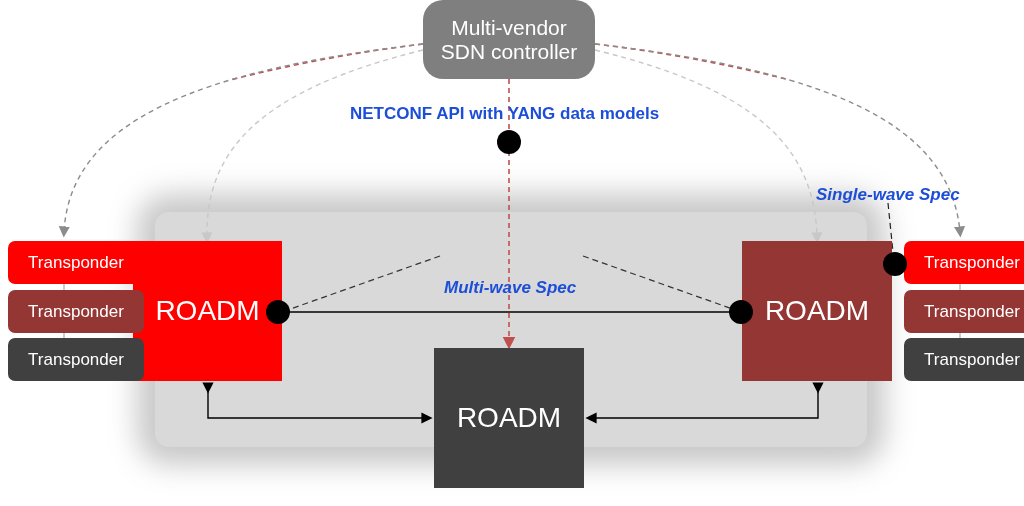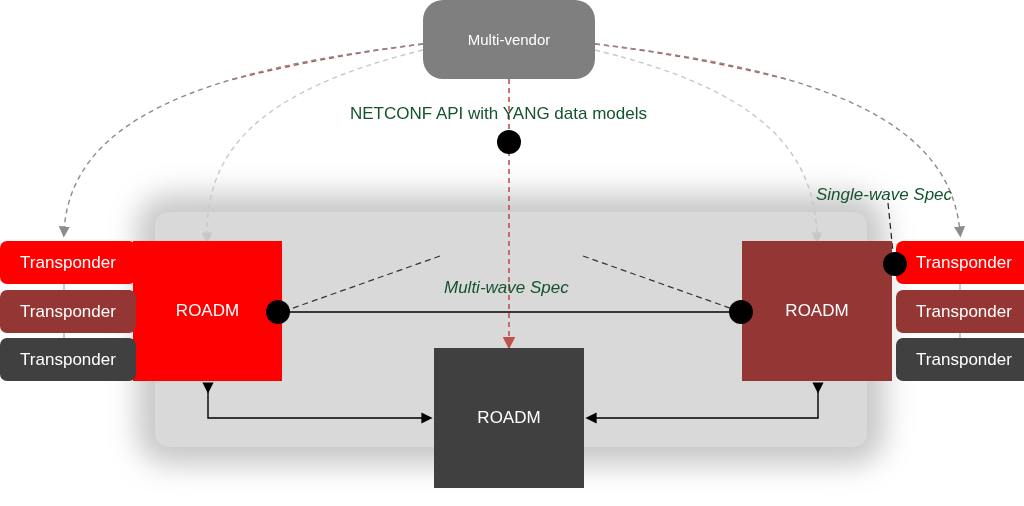--- a/index.html
+++ b/index.html
@@ -5,30 +5,30 @@
   html, body { margin:0; padding:0; background:#ffffff; }
   body { width:1024px; height:506px; position:relative; overflow:hidden;
          font-family:"Liberation Sans", sans-serif; }
   .abs { position:absolute; }
   .shadow-panel { left:155px; top:212px; width:712px; height:235px;
     background:#d9d9d9; border-radius:14px;
     box-shadow: 0 0 28px 18px rgba(190,190,190,0.85); }
   svg.wires { position:absolute; left:0; top:0; }
   .box { display:flex; align-items:center; justify-content:center; color:#fff; }
   .controller { left:423px; top:0px; width:172px; height:79px; background:#7f7f7f;
-    border-radius:20px; font-size:15px; line-height:24px; text-align:center; flex-direction:column; }
-  .roadm { font-size:17px; }
+    border-radius:20px; font-size:21px; line-height:24px; text-align:center; flex-direction:column; }
+  .roadm { font-size:28px; }
   .roadm-left { left:133px; top:241px; width:149px; height:140px; background:#ff0000; }
   .roadm-right { left:742px; top:241px; width:150px; height:140px; background:#943634; }
   .roadm-center { left:434px; top:348px; width:150px; height:140px; background:#404040; }
-  .tp { width:136px; height:43px; border-radius:7px; font-size:17px; }
+  .tp { width:136px; height:43px; border-radius:7px; font-size:17px;margin-left:8px; }
   .tp-red { background:#ff0000; }
   .tp-brown { background:#943634; }
   .tp-dark { background:#404040; }
-  .lbl { color:#14532d; font-size:17px; white-space:nowrap; }
+  .lbl { color:#1d4ed8; font-size:17px; white-space:nowrap;font-weight:bold; }
   .lbl-italic { font-style:italic; }
   .dot { width:24px; height:24px; border-radius:50%; background:#000; }
 </style>
 </head>
 <body>
 
 <div class="abs shadow-panel"></div>
 
 <svg class="wires" width="1024" height="506">
   <defs>
@@ -70,20 +70,21 @@
   <line x1="64" y1="332" x2="64" y2="338" stroke="#999" stroke-width="1"></line>
   <line x1="960" y1="284" x2="960" y2="290" stroke="#999" stroke-width="1"></line>
   <line x1="960" y1="332" x2="960" y2="338" stroke="#999" stroke-width="1"></line>
 
   <path d="M208,388 L208,418 L427,418" stroke="#000" stroke-width="1.4" fill="none" marker-start="url(#arrBlack)" marker-end="url(#arrBlack)"></path>
   <path d="M818,388 L818,418 L591,418" stroke="#000" stroke-width="1.4" fill="none" marker-start="url(#arrBlack)" marker-end="url(#arrBlack)"></path>
 </svg>
 
 <div class="abs box controller">
   <span>Multi-vendor</span>
+  <span>SDN controller</span>
 </div>
 
 <div class="abs lbl" style="left:350px; top:104px;">NETCONF API with YANG data models</div>
 <div class="abs dot" style="left:497px; top:130px;"></div>
 
 <div class="abs lbl lbl-italic" style="left:444px; top:246px;margin-top:32px;">Multi-wave Spec</div>
 
 <div class="abs lbl lbl-italic" style="left:816px; top:185px;">Single-wave Spec</div>
 
 <div class="abs box roadm roadm-left">

